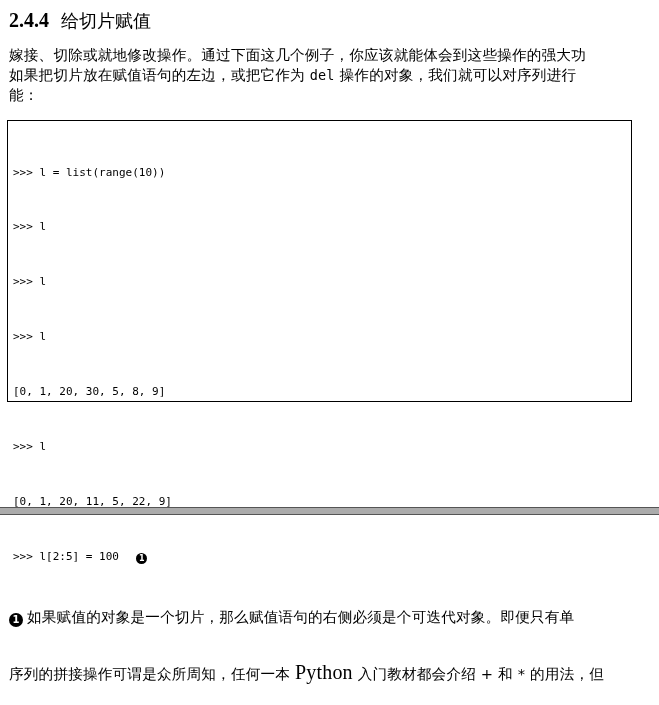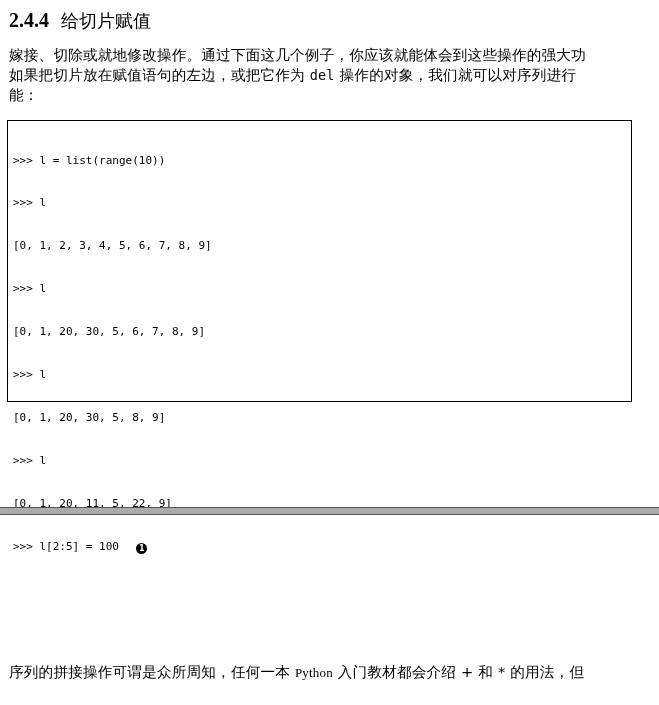--- a/index.html
+++ b/index.html
@@ -26,75 +26,74 @@
     .intro { top: 45px; }
     .code-box {
       position: absolute; left: 7px; top: 120px; width: 623px; height: 280px;
       border: 1.5px solid #000; box-sizing: content-box;
     }
     .code-lines {
       position: absolute; left: 5px; top: 4px; margin: 0;
       font-family: "DejaVu Sans Mono", monospace; font-size: 11px; line-height: 14.3px;
       white-space: pre;
     }
-    .code-line { display: block; height: 14.3px; }
+    .code-line { display: block; height: 14.3px; margin-top: 12px; }
     .callout {
       display: inline-block; width: 11px; height: 11px; border-radius: 50%;
       background: #000; color: #fff; font-family: "DejaVu Sans", sans-serif;
       font-size: 8px; line-height: 11px; text-align: center; font-weight: bold;
       vertical-align: -1px; margin-left: 4px;
     }
     .page-sep {
       position: absolute; left: 0; top: 507px; width: 659px; height: 6px;
       background: #ababab; border-top: 1.5px solid #555; border-bottom: 1.5px solid #555;
     }
     .note { top: 607px; }
     .note .callout-big {
       display: inline-block; width: 14px; height: 14px; border-radius: 50%;
       background: #000; color: #fff; font-size: 10px; line-height: 14px; text-align: center;
       font-weight: bold; vertical-align: -1px; margin-right: 4px;
       font-family: "DejaVu Sans", sans-serif;
     }
     .outro { top: 662px; }
-    .serif-latin { font-family: "Liberation Serif", serif; font-size: 13px; }
+    .serif-latin { font-family: "Liberation Serif", serif; font-size: 20px; }
   </style>
 </head>
 <body>
 
 <div class="section-title">
   <span class="section-num">2.4.4</span><span class="section-name">给切片赋值</span>
 </div>
 
 <div class="para intro">
   <span class="ln">嫁接、切除或就地修改操作。通过下面这几个例子，你应该就能体会到这些操作的强大功</span>
   <span class="ln"><span>如果把切片放在赋值语句的左边，或把它作为 </span><span class="mono-inline">del</span><span> 操作的对象，我们就可以对序列进行</span></span>
   <span class="ln">能：</span>
 </div>
 
 <div class="code-box">
   <div class="code-lines">
     <span class="code-line">&gt;&gt;&gt; l = list(range(10))</span>
     <span class="code-line">&gt;&gt;&gt; l</span>
-    <span class="code-line">[0, 1, 2, 3, 4, 5, 6, 7, 8, 9]</span>
     <span class="code-line">&gt;&gt;&gt; l</span>
-    <span class="code-line">[0, 1, 20, 30, 5, 6, 7, 8, 9]</span>
     <span class="code-line">&gt;&gt;&gt; l</span>
     <span class="code-line">[0, 1, 20, 30, 5, 8, 9]</span>
     <span class="code-line">&gt;&gt;&gt; l</span>
     <span class="code-line">[0, 1, 20, 11, 5, 22, 9]</span>
     <span class="code-line"><span>&gt;&gt;&gt; l[2:5] = 100  </span><span class="callout">1</span></span>
     
     
     
     
     
     
   </div>
 </div>
 
 <div class="page-sep"></div>
 
 <div class="para note">
+  <span class="ln"><span class="callout-big">1</span><span>如果赋值的对象是一个切片，那么赋值语句的右侧必须是个可迭代对象。即便只有单</span></span>
 </div>
 
 <div class="para outro">
   <span class="ln"><span>序列的拼接操作可谓是众所周知，任何一本 </span><span class="serif-latin">Python</span><span> 入门教材都会介绍 + 和 * 的用法，但</span></span>
 </div>
 
 </body></html>

